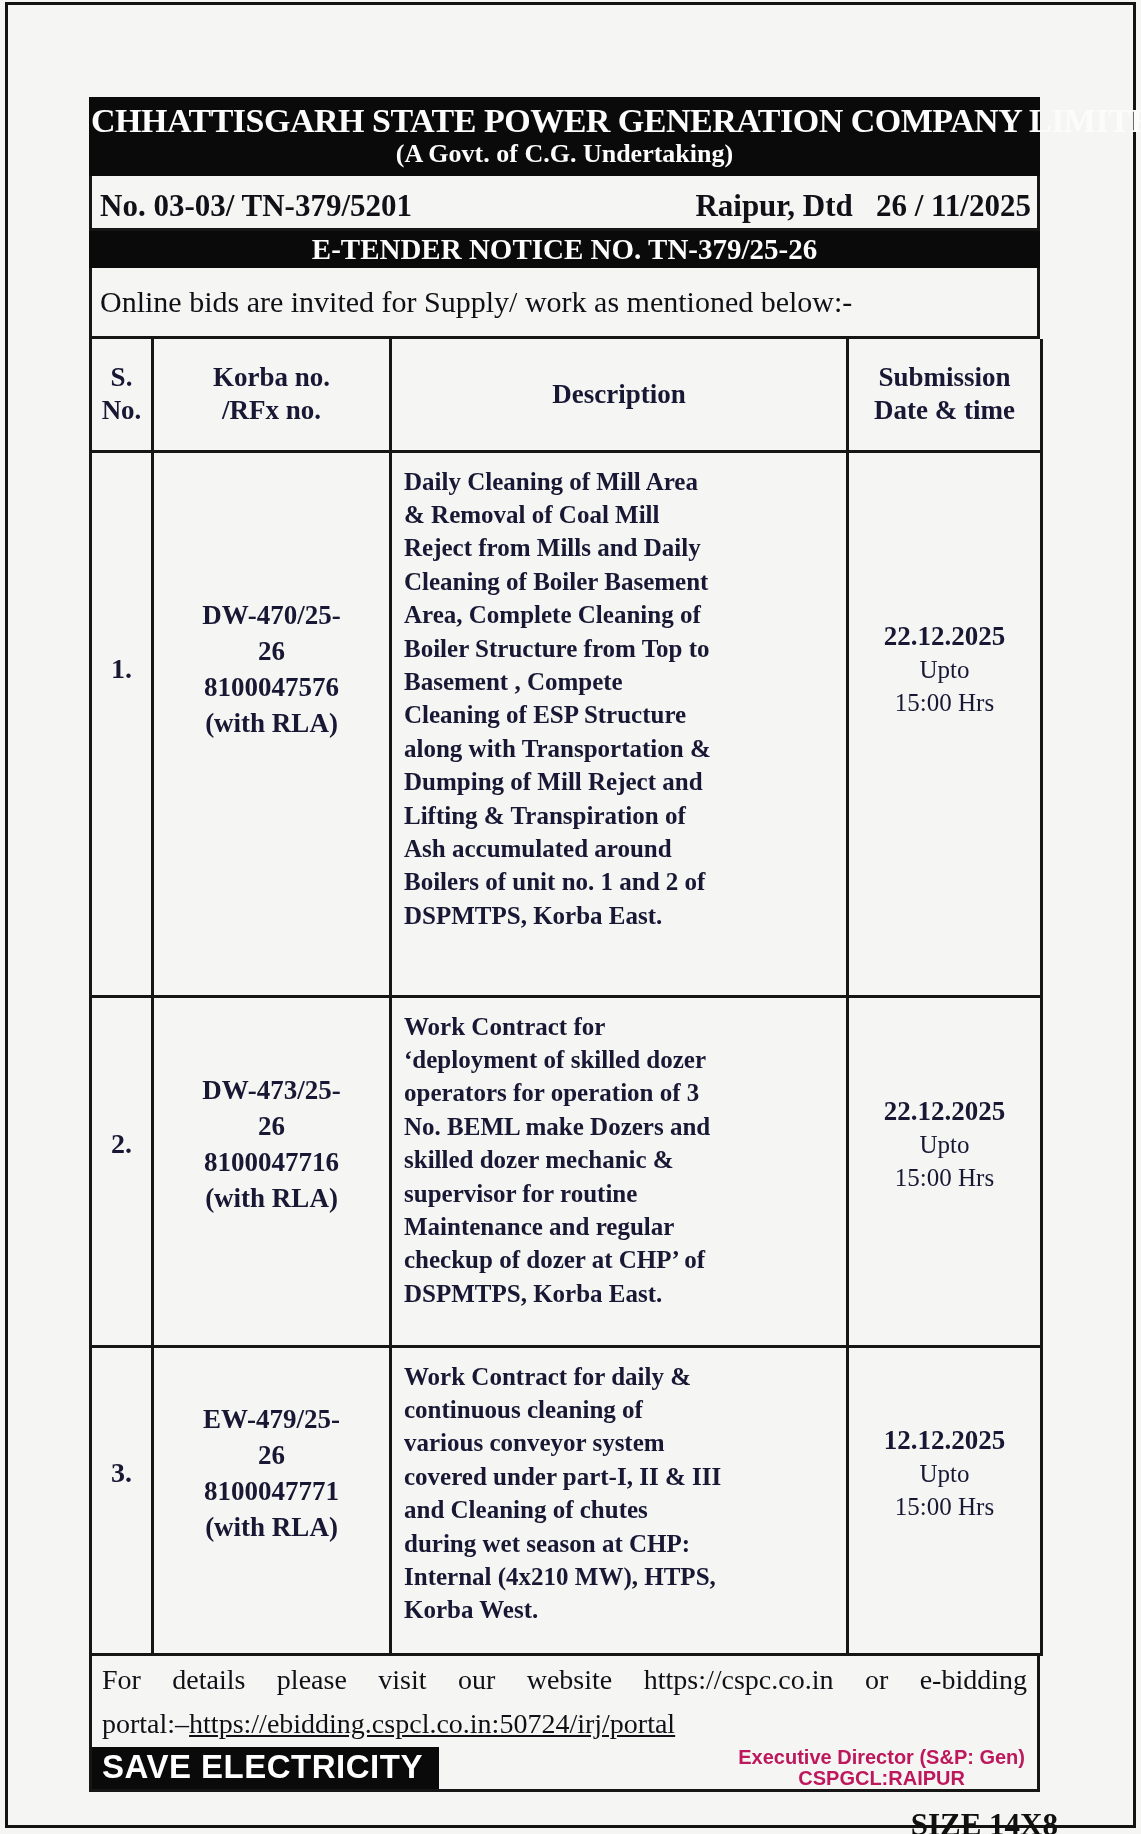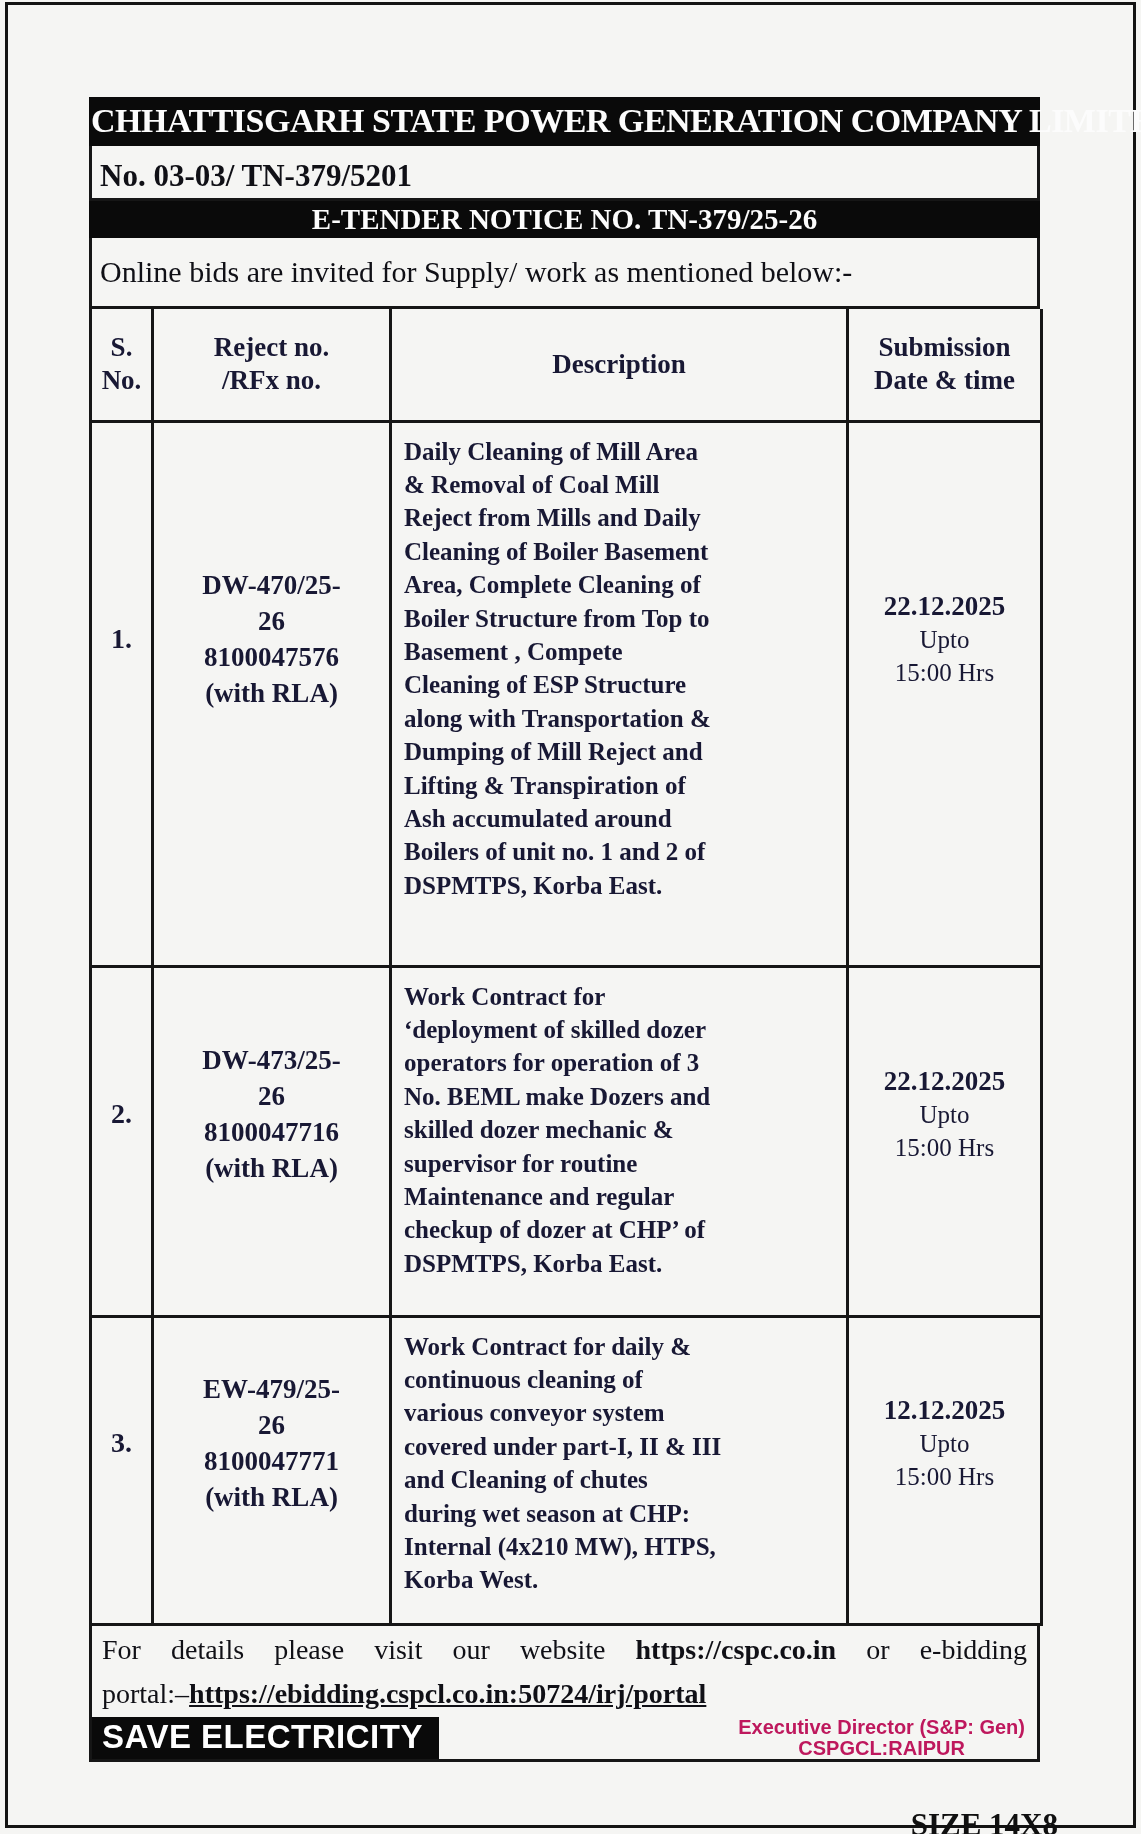--- a/index.html
+++ b/index.html
@@ -79,21 +79,21 @@
   
   .details-row{
     padding:2px 10px 0 10px;font-size:28px;
   }
   .dline1{
     margin:0;line-height:44px;
     text-align:justify;text-align-last:justify;
     white-space:nowrap;
   }
   .dline2{margin:0;line-height:44px;}
-  .url{font-weight:bold;color:#101016;text-decoration:none;}
+  .url{font-weight:normal;color:#101016;text-decoration:none;}
   .url.u{text-decoration:underline;}
   .bottom-strip{position:relative;height:42px;margin-top:1px;}
   .save-box{
     position:absolute;left:-10px;bottom:0;
     background:#0a0a0a;color:#ffffff;
     font-family:"Liberation Sans", sans-serif;
     font-weight:bold;font-size:33px;line-height:40px;
     padding:0 16px 2px 10px;letter-spacing:0.5px;
   }
   .signature{
@@ -108,24 +108,26 @@
 </style>
 </head>
 <body>
 
 <div class="page-border"></div>
 
 <div class="notice">
 
   <div class="title-bar">
     <div class="company">CHHATTISGARH STATE POWER GENERATION COMPANY LIMITED</div>
+    <div class="subtitle">(A Govt. of C.G. Undertaking)</div>
   </div>
 
   <div class="no-row bordered">
     <span class="refno">No. 03-03/ TN-379/5201</span>
+    <span class="placedate">Raipur, Dtd   26 / 11/2025</span>
   </div>
 
   <div class="etender-bar">
     <span>E-TENDER NOTICE NO. TN-379/25-26</span>
   </div>
 
   <div class="online-row bordered">
     <span>Online bids are invited for Supply/ work as mentioned below:-</span>
   </div>
 
@@ -133,21 +135,21 @@
     <colgroup>
         <col class="c-sno">
         <col class="c-tender">
         <col class="c-desc">
         <col class="c-date">
       </colgroup>
     <thead>
       <tr class="hrow">
         <th class="pre">S.
 No.</th>
-        <th class="pre">Reject no.
+        <th class="pre">Korba no.
 /RFx no.</th>
         <th class="pre">Description</th>
         <th class="pre">Submission
 Date &amp; time</th>
       </tr>
     </thead>
     <tbody>
       <tr class="r1">
         <td class="sno side">1.</td>
         <td class="tender side pre">DW-470/25-

